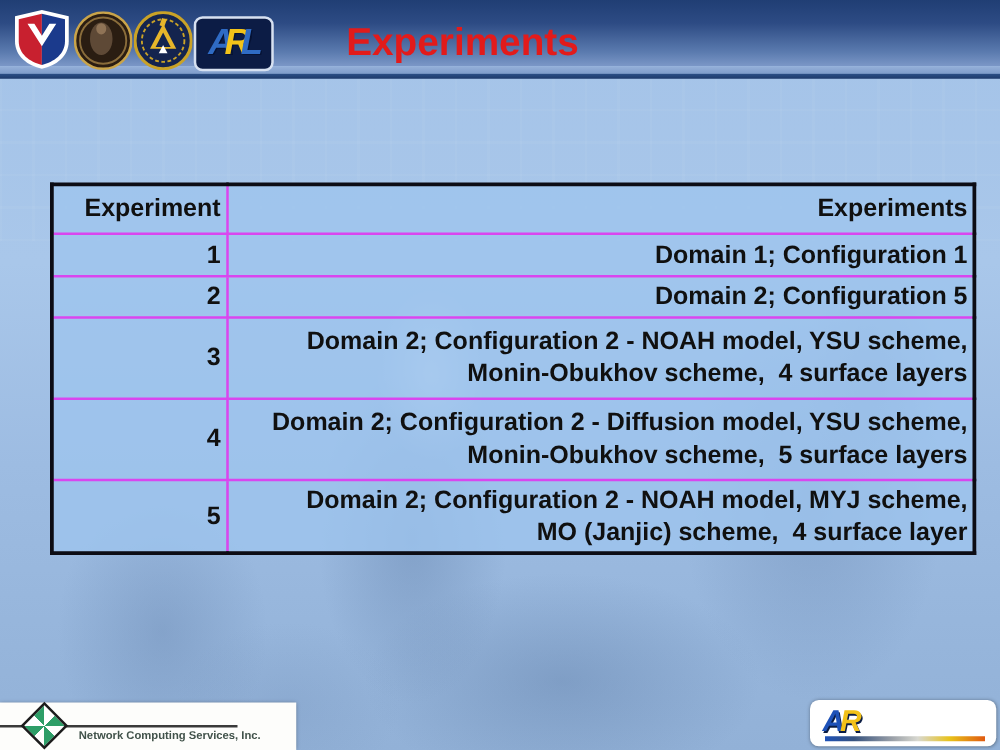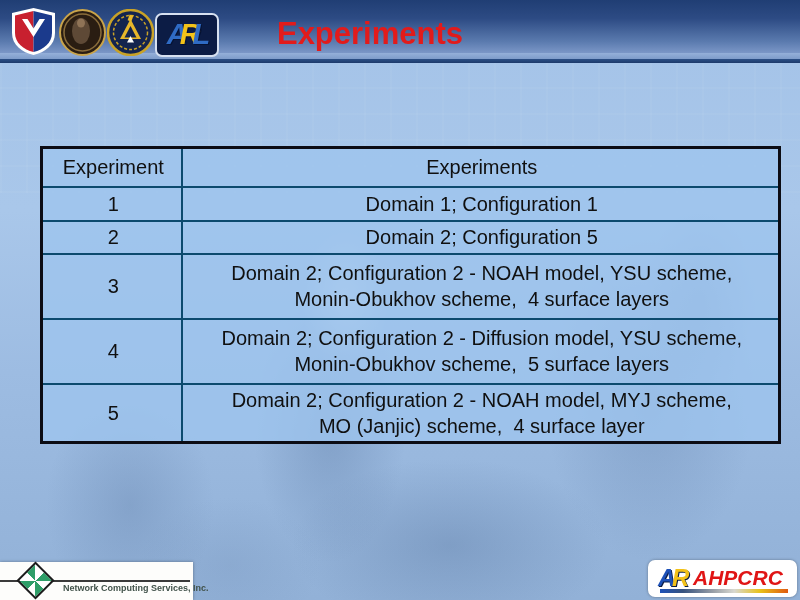--- a/index.html
+++ b/index.html
@@ -53,32 +53,33 @@
   .arl-r{color:#f3c319;text-shadow:1px 1px 0 #061233;margin-left:-5px;}
   .arl-l{color:#2f6bc4;text-shadow:1px 1px 0 #061233;margin-left:-5px;}
 
   
   table.exp{
     position:absolute;left:40px;top:146px;width:738px;
     border-collapse:collapse;border:3px solid #0c0c14;
     font-size:20px;color:#101010;table-layout:fixed;
   }
   table.exp td,table.exp th{
-    border:2px solid #0c4a6e;background:rgba(157,196,238,0.80);
-    padding:2px 4px 2px 7px;font-weight:400;text-align:center;vertical-align:middle;
+    border:2px solid #d946ef;background:rgba(157,196,238,0.80);
+    padding:2px 4px 2px 7px;font-weight:700;text-align:right;vertical-align:middle;
     white-space:pre-wrap;line-height:26px;overflow:hidden;
   }
   col.c1{width:140px;} col.c2{width:598px;}
   tr.h-hdr{height:39px;} tr.h-s1{height:34px;} tr.h-s2{height:33px;}
   tr.h-d1,tr.h-d2{height:65px;} tr.h-d3{height:53px;}
 
   
   .ncs{
     position:absolute;left:0;top:562px;width:193px;height:38px;background:#fdfdfb;
     box-shadow:0 0 3px rgba(0,0,0,0.35);
+    padding-left:44px;
   }
   .ncs-line{position:absolute;left:0;top:18px;width:190px;height:2px;background:#3a3a3a;}
   .ncs-diamond{
     position:absolute;left:22px;top:5px;width:27px;height:27px;transform:rotate(45deg);
     background:conic-gradient(#2e9e68 0 45deg,#ffffff 45deg 90deg,#2e9e68 90deg 135deg,#ffffff 135deg 180deg,#2e9e68 180deg 225deg,#ffffff 225deg 270deg,#2e9e68 270deg 315deg,#ffffff 315deg 360deg);
     border:2px solid #1c1c1c;box-sizing:border-box;
   }
   .ncs-text{
     position:absolute;left:63px;top:21px;font-size:9px;font-weight:700;color:#41524a;
     letter-spacing:0;white-space:nowrap;
@@ -185,17 +186,16 @@
 
   <div class="ncs">
     <div class="ncs-line"></div>
     <div class="ncs-diamond"></div>
     <span class="ncs-text">Network Computing Services, Inc.</span>
   </div>
 
   <div class="ahpcrc">
     <span class="ah-a">A</span>
     <span class="ah-r">R</span>
-    <span class="ah-text">AHPCRC</span>
     <div class="ah-bar"></div>
   </div>
 
 </div>
 
 </body></html>

